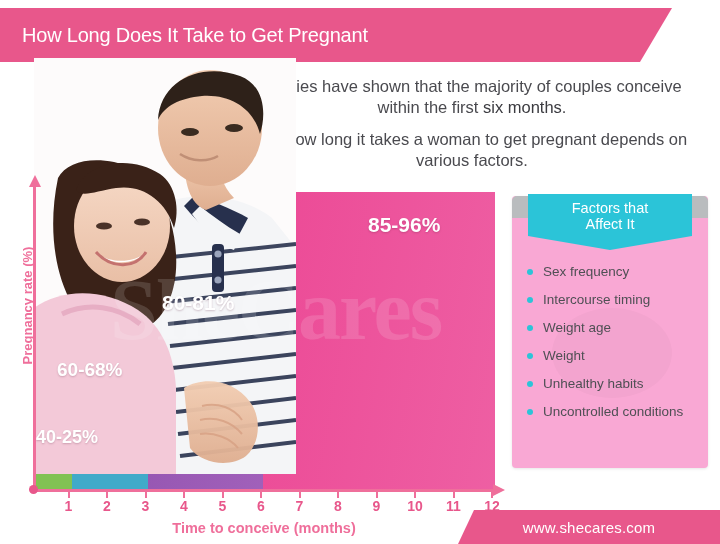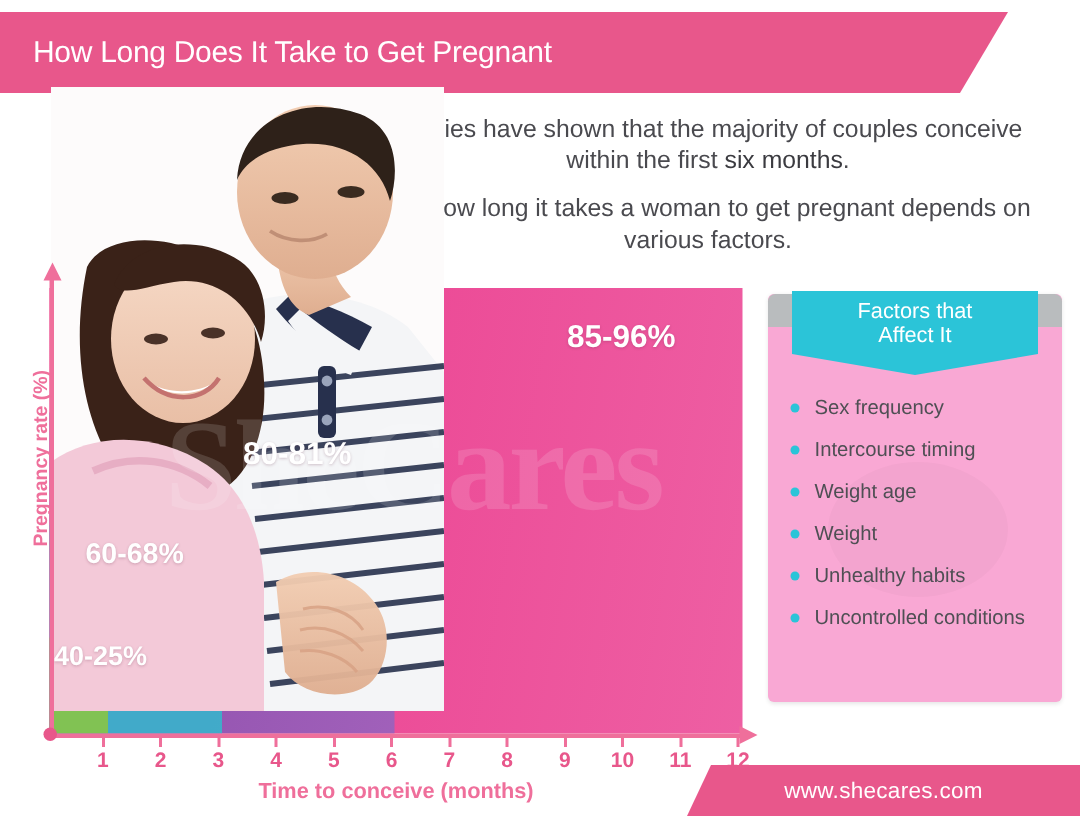--- a/index.html
+++ b/index.html
@@ -232,21 +232,21 @@
               <path d="M168 348 C184 344 200 350 208 362"></path>
               <path d="M166 362 C182 358 198 364 208 376"></path>
               <path d="M166 376 C180 374 196 380 204 390"></path>
             </g>
           </g>
         </svg>
       </div>
 
       <div class="watermark">SheCares</div>
 
-      <div class="bar-label" style="left:378px;top:43px;text-align:center;">85-96%</div>
+      <div class="bar-label" style="left:368px;top:43px;text-align:center;">85-96%</div>
       <div class="bar-label" style="left:162px;top:121px;">80-81%</div>
       <div class="bar-label" style="left:57px;top:189px;font-size:19px;text-align:right;">60-68%</div>
       <div class="bar-label" style="left:36px;top:257px;font-size:18px;">40-25%</div>
     </div>
 
     <div class="axis-y-arrow"></div>
     <div class="axis-y"></div>
     <div class="axis-x"></div>
     <div class="axis-x-arrow"></div>
     <div class="axis-origin"></div>

